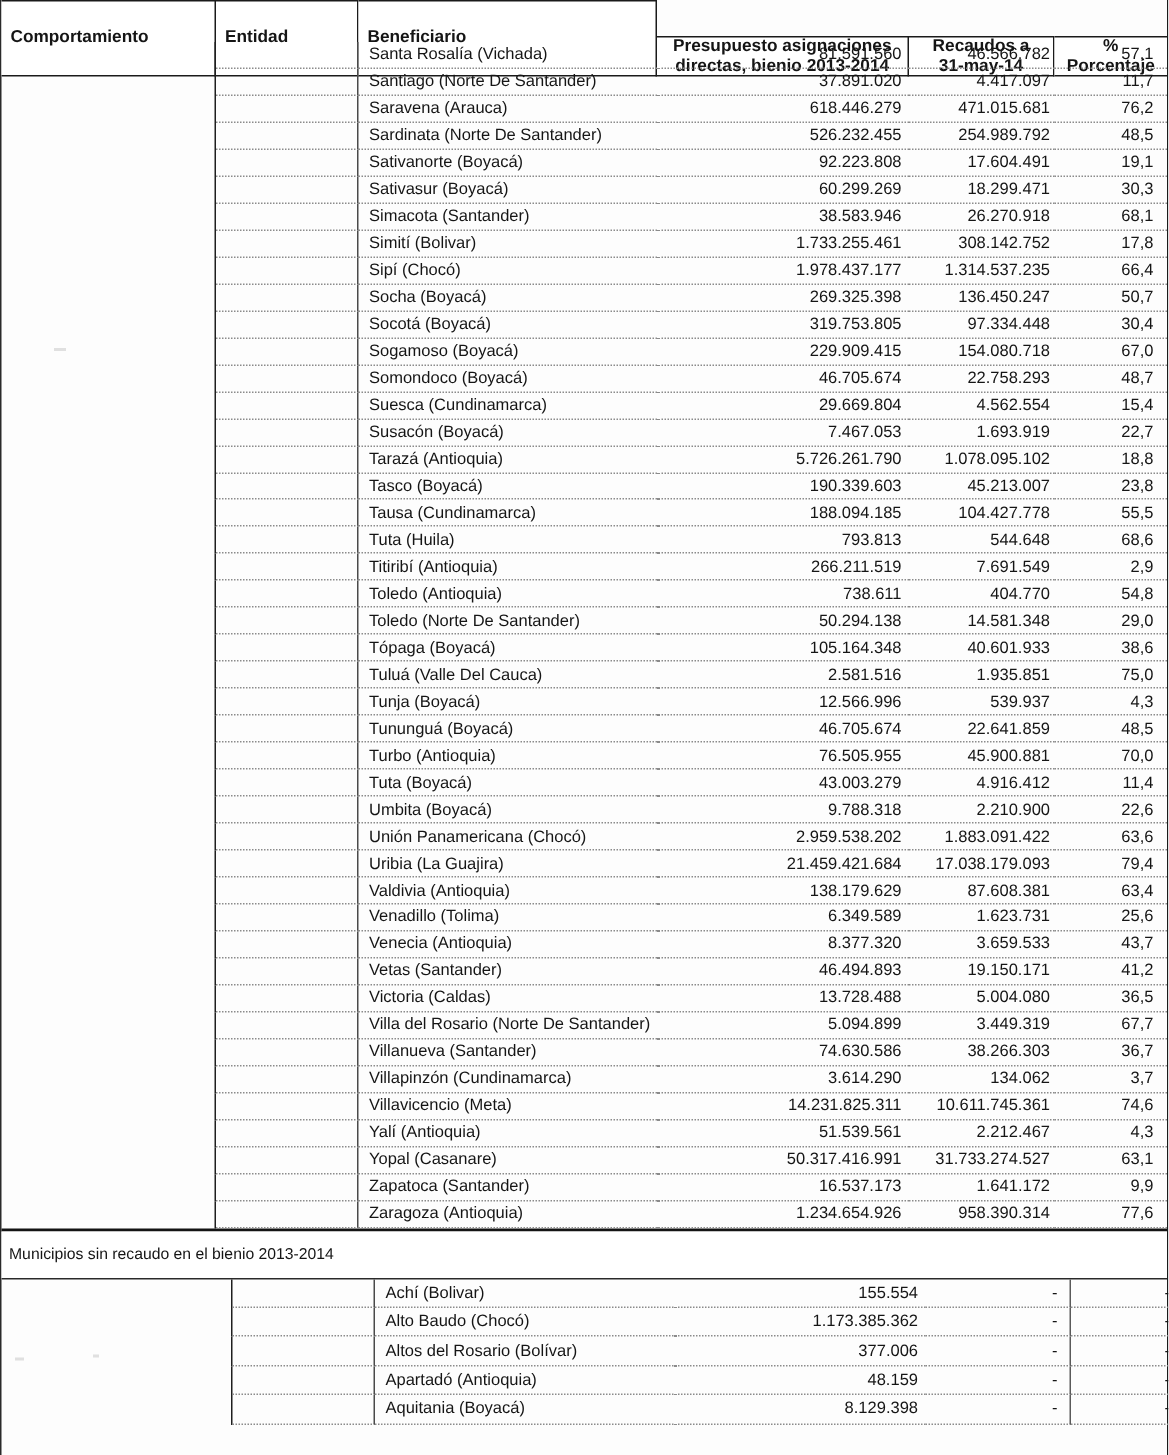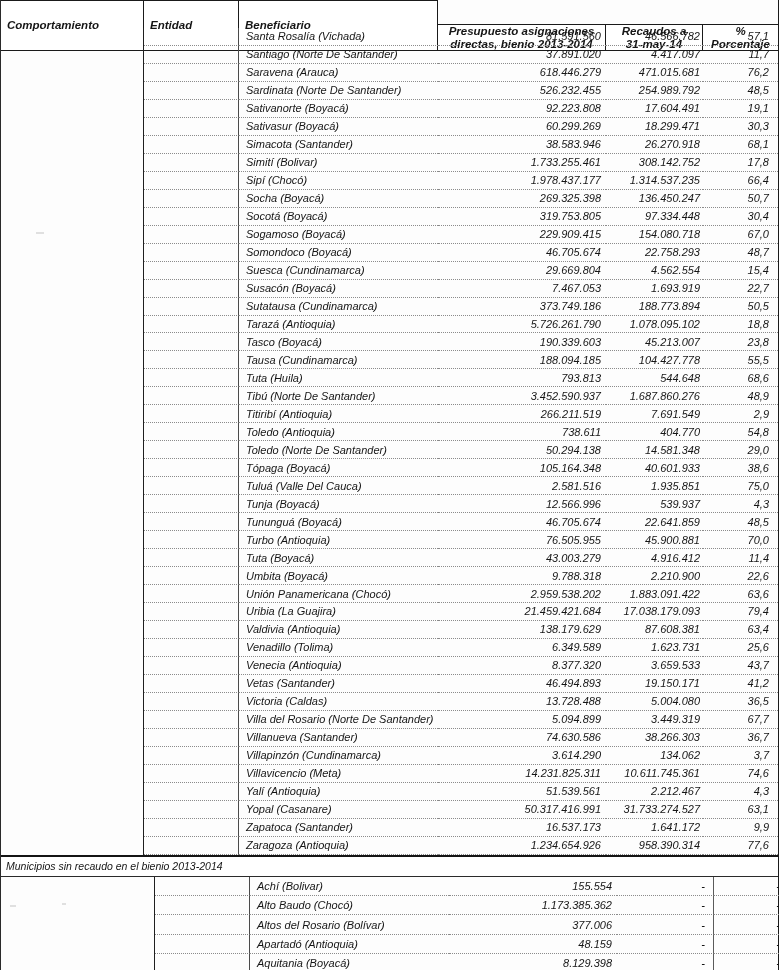--- a/index.html
+++ b/index.html
@@ -8,21 +8,20 @@
     font-family: "Liberation Sans", "DejaVu Sans", sans-serif;
     color: #151515;
     -webkit-font-smoothing: antialiased;
   }
   .page {
     position: relative;
     width: 779px;
     height: 970px;
     background: #fdfdfd;
     overflow: hidden;
-    font-style: italic;
   }
   .tablewrap {
     position: absolute;
     top: 0; left: 0;
     width: 779px;
     height: 970px;
     border-left: 1px solid #2a2a2a;
     border-right: 1px solid #1a1a1a;
   }
   .row {
@@ -66,21 +65,21 @@
   .c-rec { justify-content: flex-end; padding-right: 3px; }
   .c-pct { justify-content: flex-end; padding-right: 9px; }
   .sec2 .c-rec { border-right: 1px solid #5a5a5a; padding-right: 8px; }
   
   .divider-thick {
     height: 2px;
     width: 777px;
     background: #141414;
   }
   .label-row {
-    height: 20px;
+    height: 32px;
     width: 777px;
     border-bottom: 1px solid #2a2a2a;
     display: flex;
     align-items: center;
     padding-left: 5px;
     font-size: 10.5px;
     background: #fff;
   }
   
   .speck { position: absolute; background: #c9c9c9; opacity: .55; }
@@ -220,28 +219,20 @@
           <div class="c-comp"></div>
           <div class="c-ent"></div>
           <div class="c-ben">Susacón (Boyacá)</div>
           <div class="c-pre">7.467.053</div>
           <div class="c-rec">1.693.919</div>
           <div class="c-pct">22,7</div>
         </div>
         <div class="row">
           <div class="c-comp"></div>
           <div class="c-ent"></div>
-          <div class="c-ben">Sutatausa (Cundinamarca)</div>
-          <div class="c-pre">373.749.186</div>
-          <div class="c-rec">188.773.894</div>
-          <div class="c-pct">50,5</div>
-        </div>
-        <div class="row">
-          <div class="c-comp"></div>
-          <div class="c-ent"></div>
           <div class="c-ben">Tarazá (Antioquia)</div>
           <div class="c-pre">5.726.261.790</div>
           <div class="c-rec">1.078.095.102</div>
           <div class="c-pct">18,8</div>
         </div>
         <div class="row">
           <div class="c-comp"></div>
           <div class="c-ent"></div>
           <div class="c-ben">Tasco (Boyacá)</div>
           <div class="c-pre">190.339.603</div>
@@ -260,28 +251,20 @@
           <div class="c-comp"></div>
           <div class="c-ent"></div>
           <div class="c-ben">Tuta (Huila)</div>
           <div class="c-pre">793.813</div>
           <div class="c-rec">544.648</div>
           <div class="c-pct">68,6</div>
         </div>
         <div class="row">
           <div class="c-comp"></div>
           <div class="c-ent"></div>
-          <div class="c-ben">Tibú (Norte De Santander)</div>
-          <div class="c-pre">3.452.590.937</div>
-          <div class="c-rec">1.687.860.276</div>
-          <div class="c-pct">48,9</div>
-        </div>
-        <div class="row">
-          <div class="c-comp"></div>
-          <div class="c-ent"></div>
           <div class="c-ben">Titiribí (Antioquia)</div>
           <div class="c-pre">266.211.519</div>
           <div class="c-rec">7.691.549</div>
           <div class="c-pct">2,9</div>
         </div>
         <div class="row">
           <div class="c-comp"></div>
           <div class="c-ent"></div>
           <div class="c-ben">Toledo (Antioquia)</div>
           <div class="c-pre">738.611</div>

